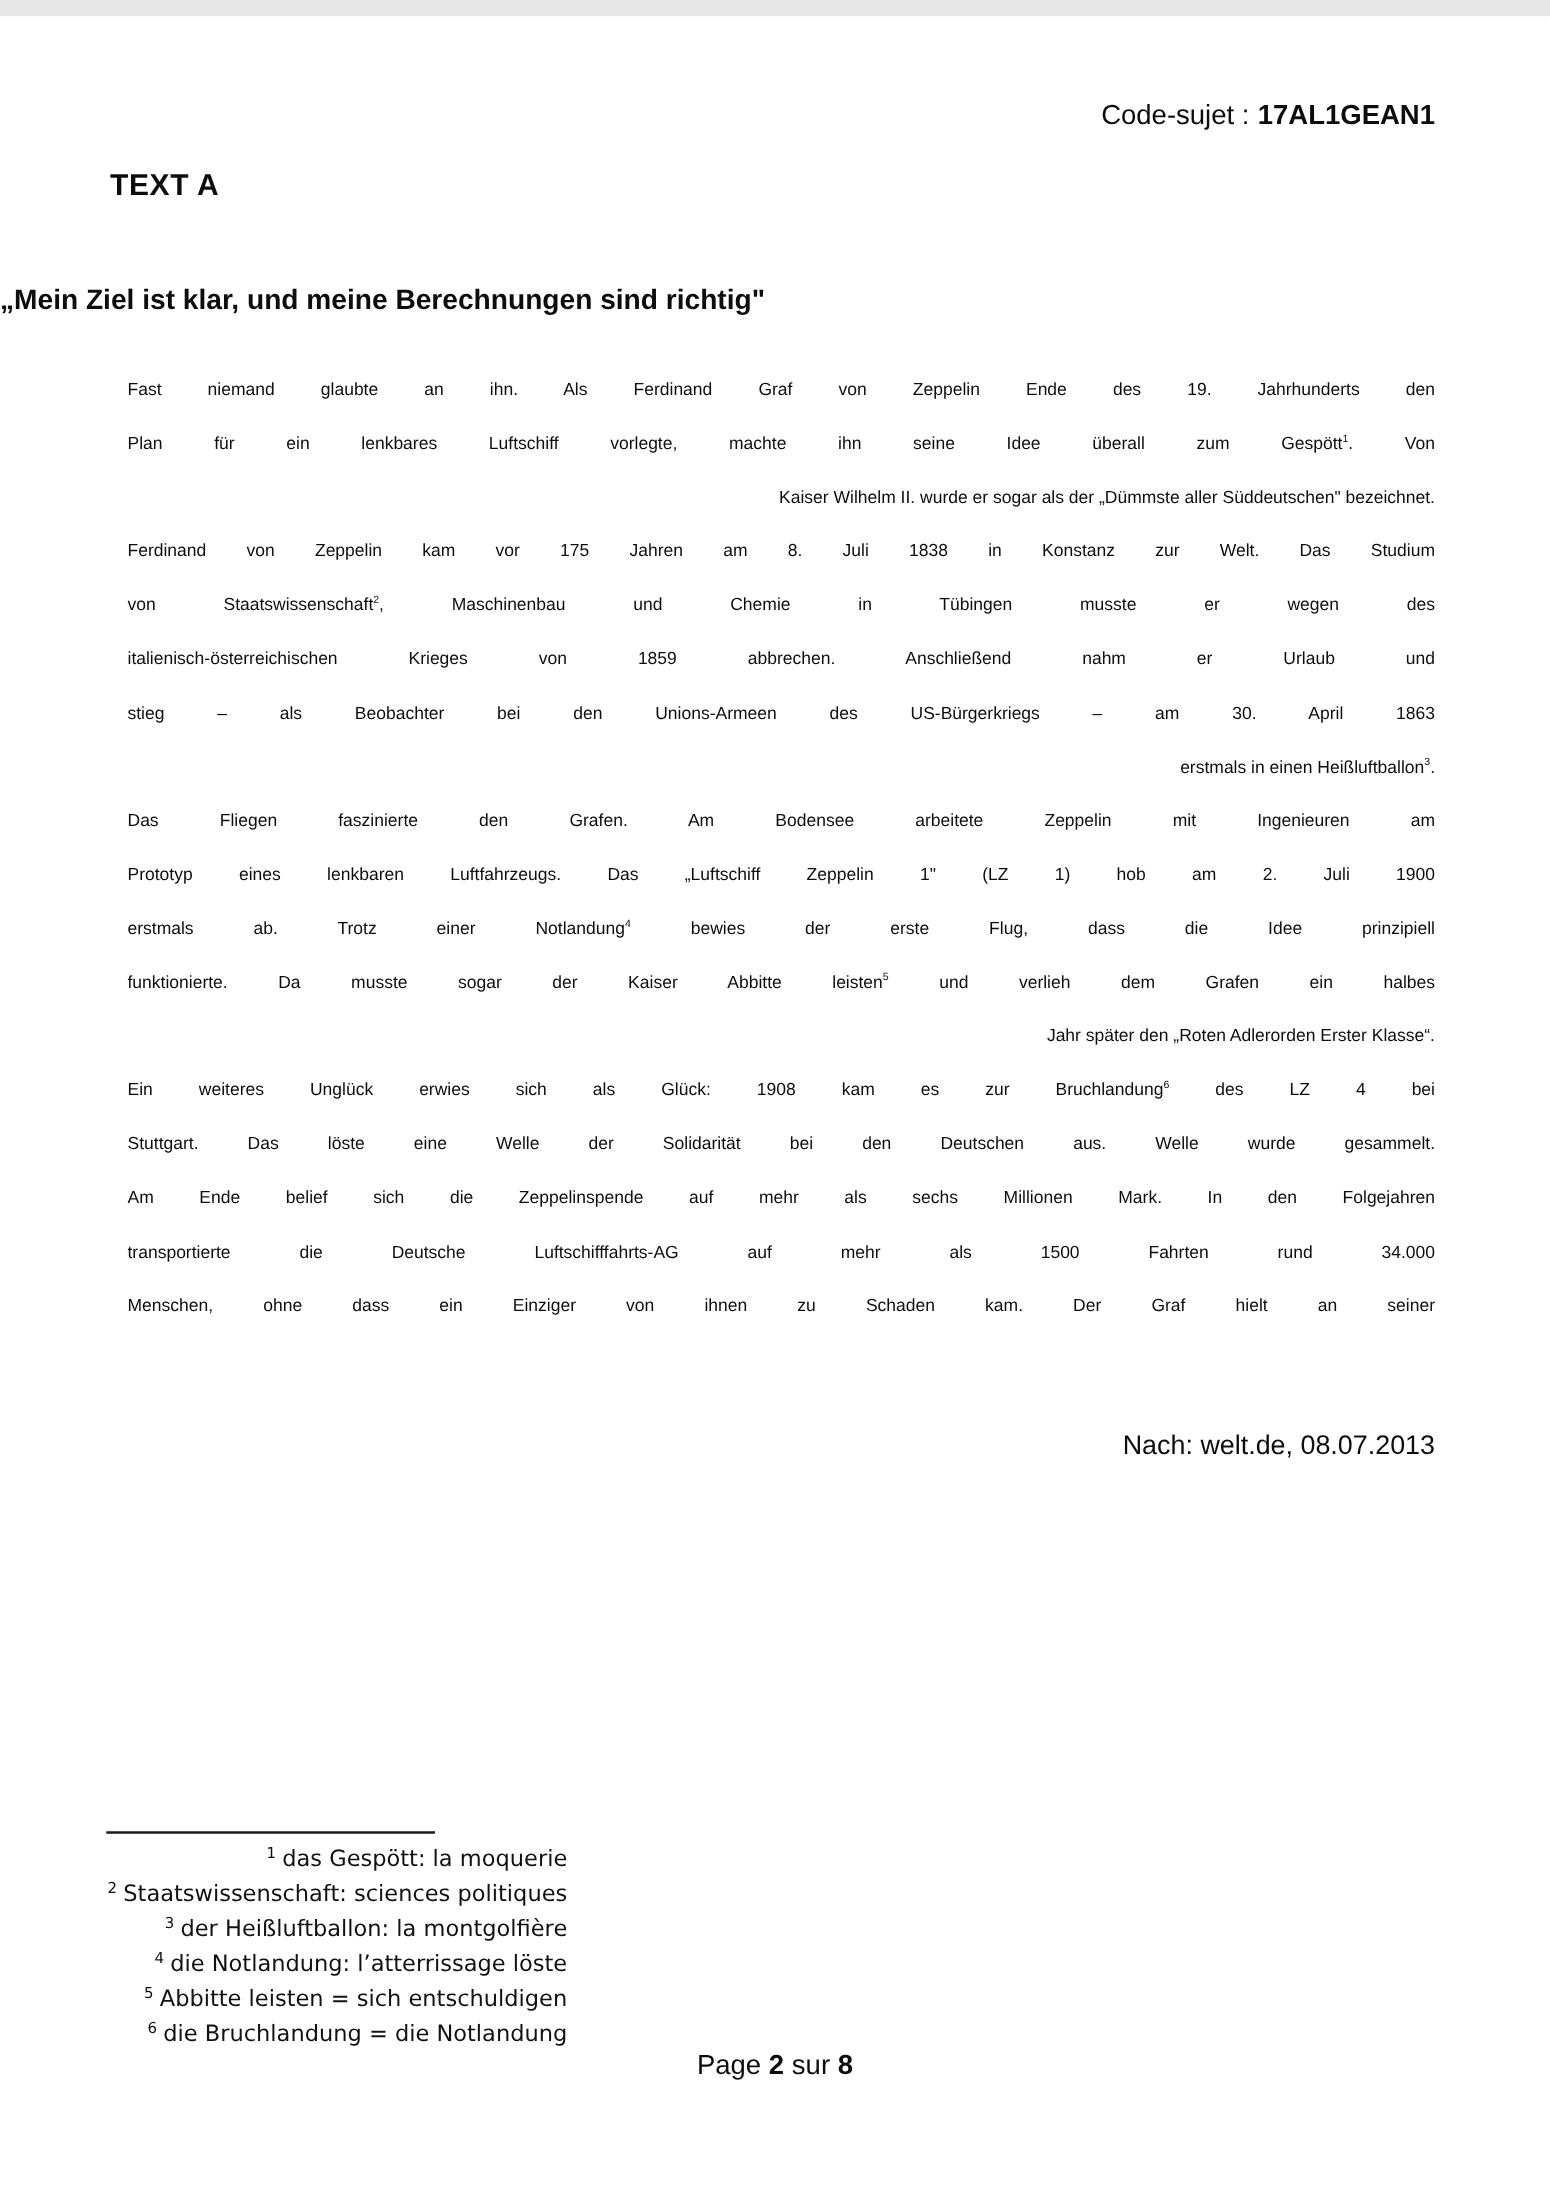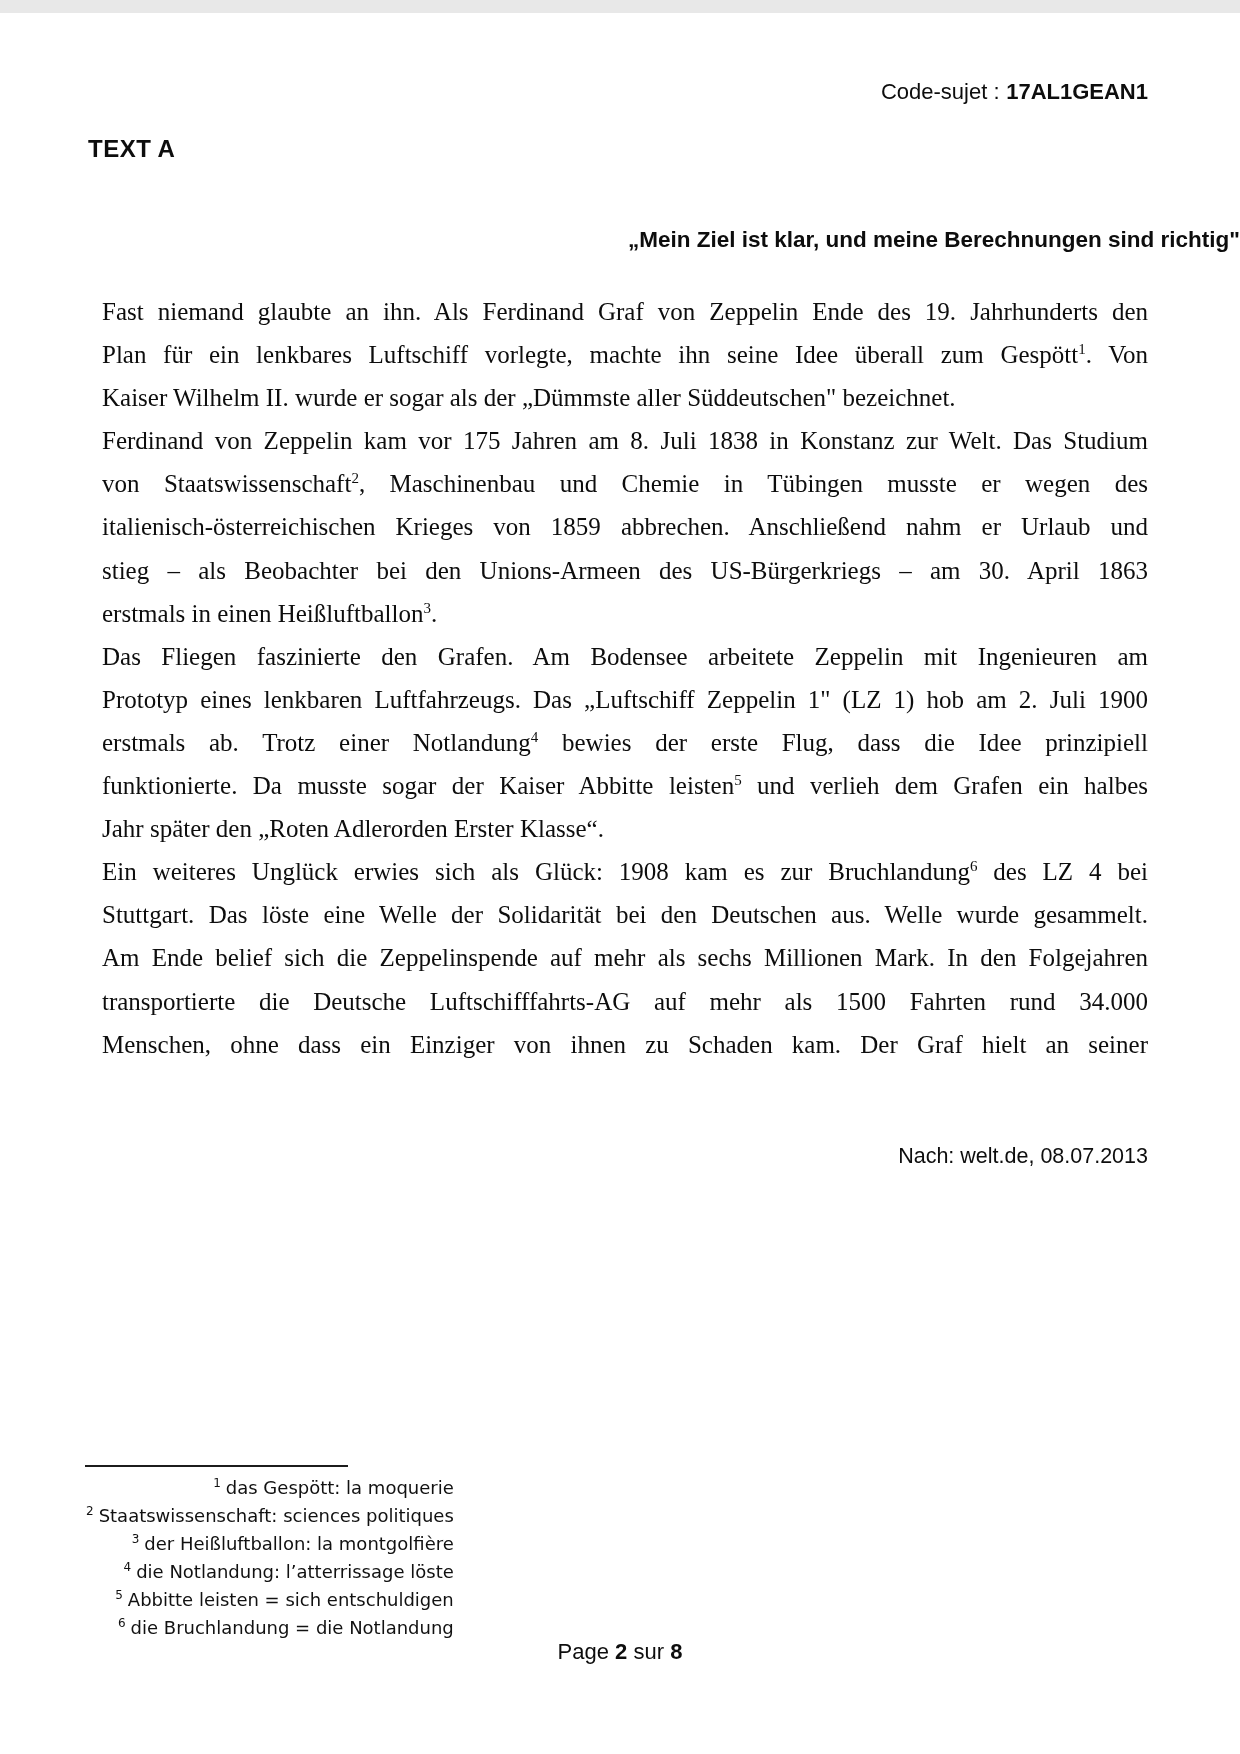--- a/index.html
+++ b/index.html
@@ -22,34 +22,33 @@
 
   
   .text-heading {
     position:absolute; top:122px; left:88px;
     font-size:24px; font-weight:bold; letter-spacing:0.5px;
   }
 
   
   .text-title {
     position:absolute; top:214px; left:0; width:100%;
-    text-align:right; font-size:22.5px; font-weight:bold;
+    text-align:left; font-size:22.5px; font-weight:bold;
   }
 
   
   .text-body {
     position:absolute; left:102px; top:277px; width:1046px;
-    font-size:25px;
-    font-family:Liberation Serif, serif;
+    font-size:14px;
   }
   .line {
     position:relative;
     height:43.1px; line-height:43.1px;
     overflow:hidden;
-    text-align:left;
+    text-align:right;
   }
   .line--justify { text-align:justify; }
   .line--justify::after { content:""; display:inline-block; width:100%; height:0; }
   .line sup { font-size:0.60em; line-height:0; vertical-align:super; }
 
   
   .source-line {
     position:absolute; left:102px; top:1128px; width:1046px;
     text-align:right; font-size:21.5px; line-height:30px;
   }

